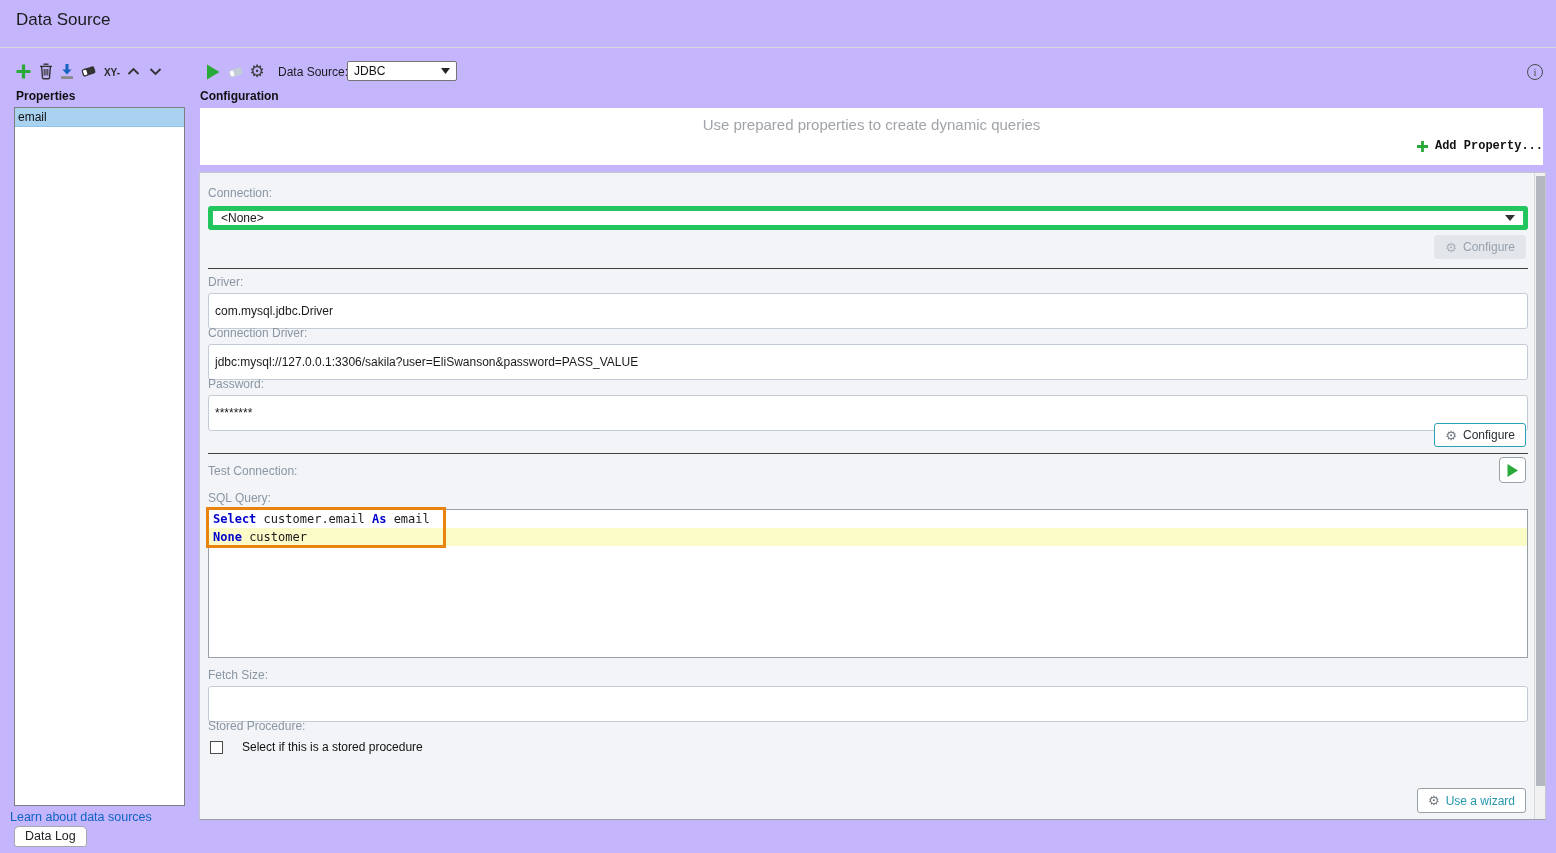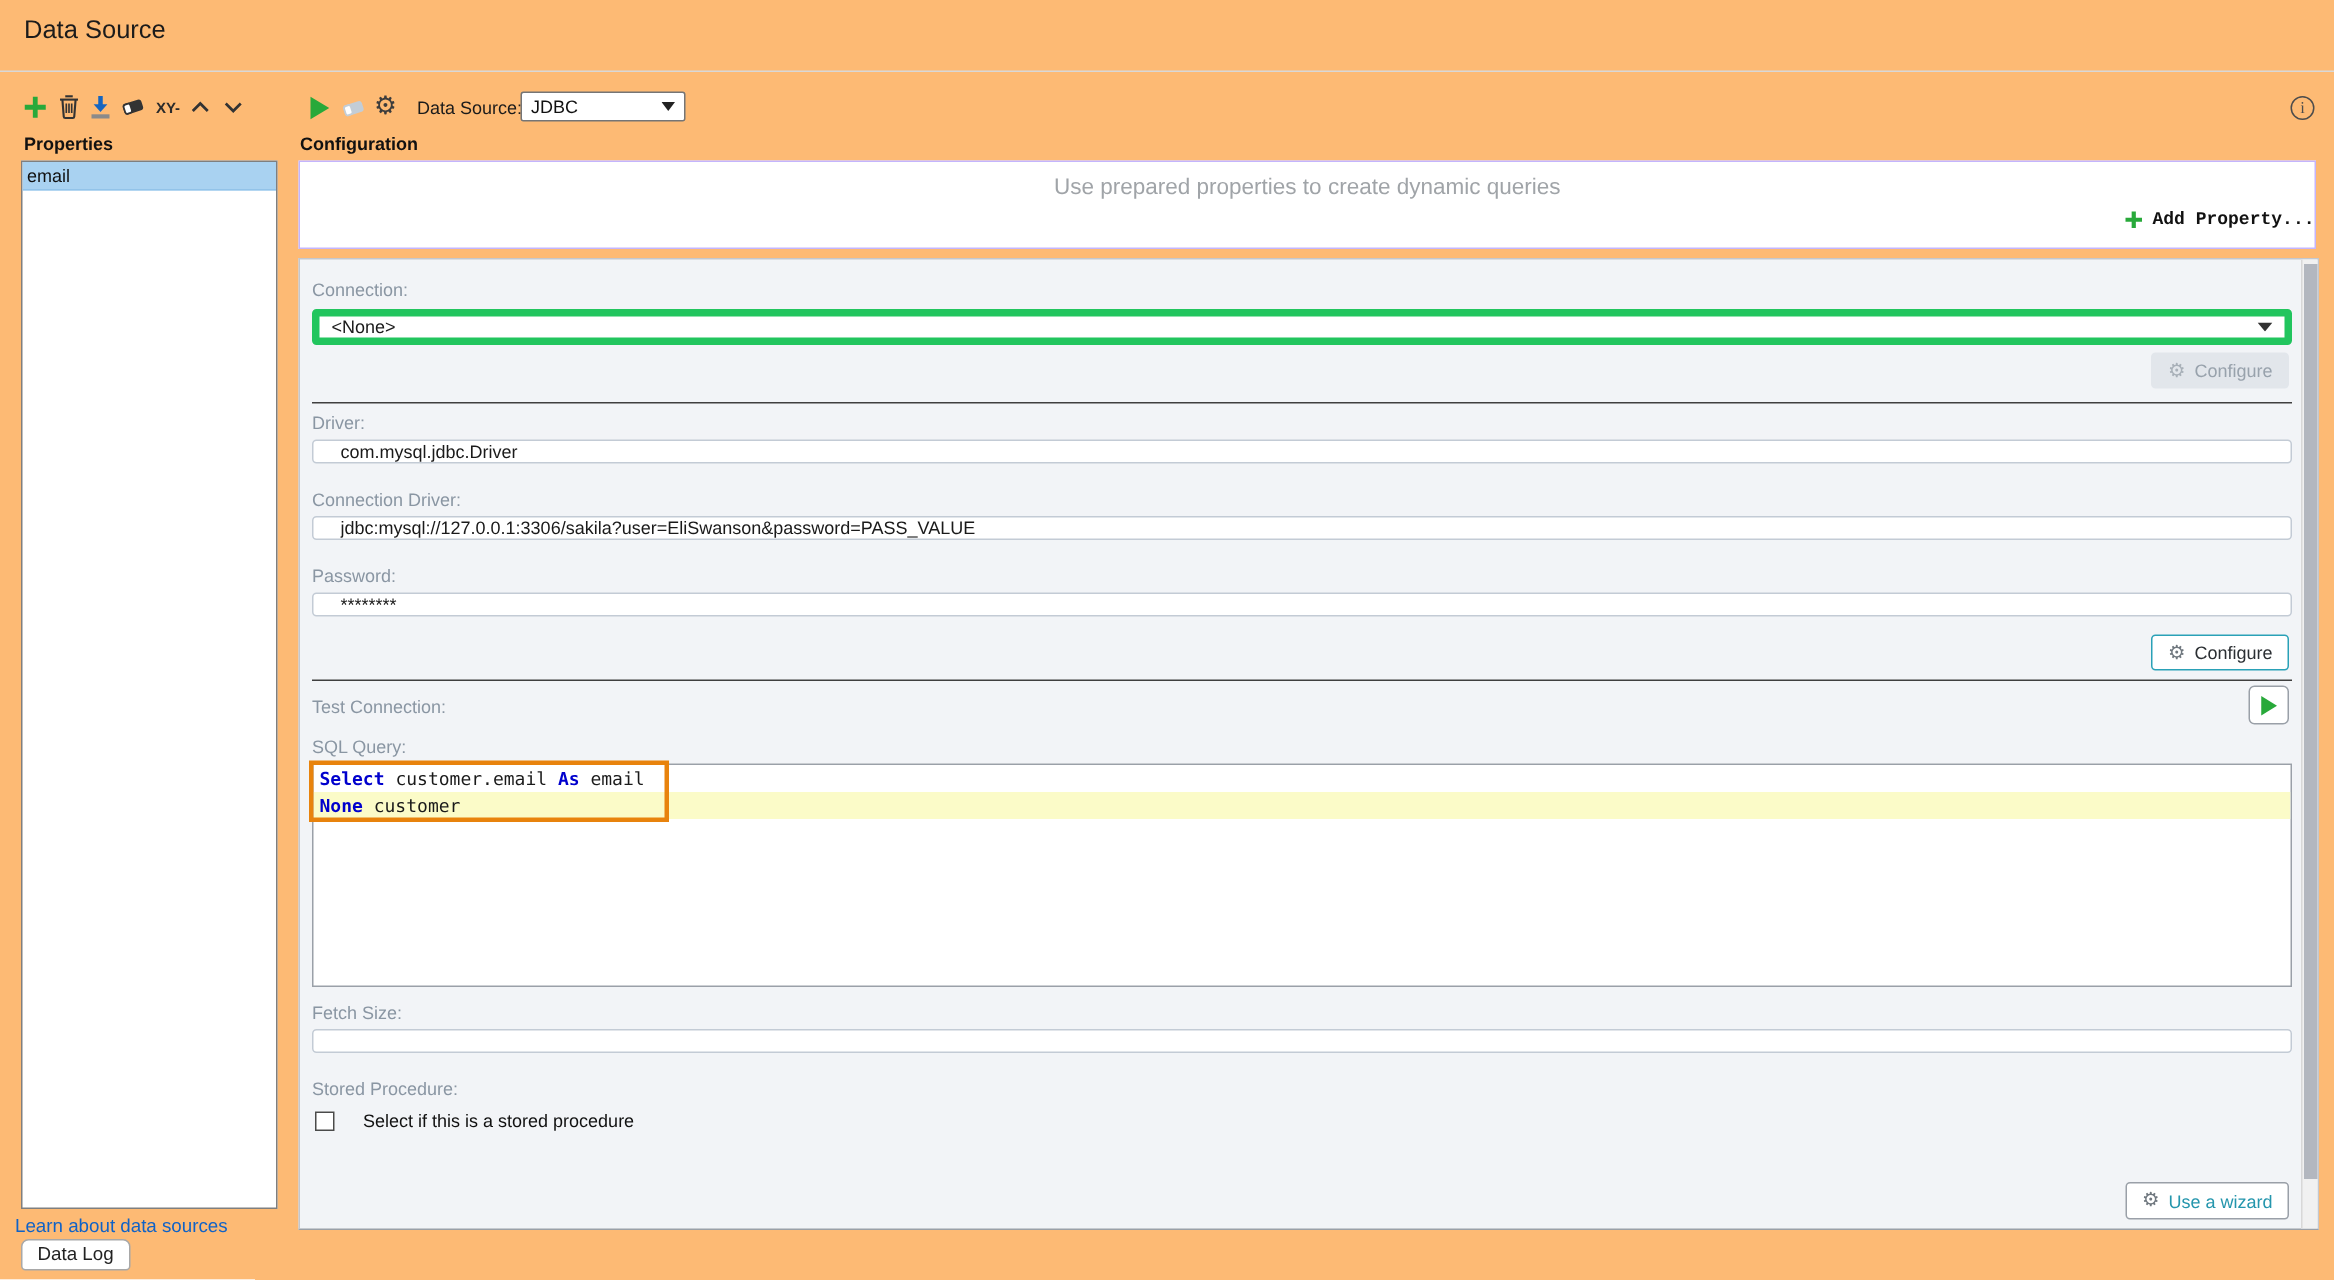--- a/index.html
+++ b/index.html
@@ -1,20 +1,20 @@
 <!DOCTYPE html>
 <html><head>
 <meta charset="utf-8">
 <style>
   * { box-sizing: border-box; margin: 0; padding: 0; }
   html,body { background:#fff; }
   body { font-family: "Liberation Sans", sans-serif; }
   #app {
     position: relative; width: 1556px; height: 853px;
-    background: #fdba74; overflow: hidden; color:#1b1b1b;
+    background: #c4b5fd; overflow: hidden; color:#1b1b1b;
   }
   .abs { position:absolute; }
 
   
   .page-title { left:16px; top:10px; font-size:17px; color:#1b1b1b; }
   .header-rule { left:0; top:47px; width:1556px; height:0; border-top:1px solid #d8d8d8; }
 
   
   .tbtn { display:flex; align-items:center; justify-content:center; cursor:pointer; }
   .xy-label { font-size:10px; font-weight:bold; color:#2b2b2b; letter-spacing:0; }
@@ -49,23 +49,23 @@
   .addprop-row { display:flex; align-items:center; justify-content:flex-end; gap:6px; margin-top:6px; cursor:pointer;font-family:Liberation Mono, monospace; }
   .addprop-row span { font-size:12px; font-weight:600; color:#111; }
 
   
   .config-panel {
     left:199px; top:172px; width:1347px; height:648px;
     background:#f2f4f7; border:1px solid #c3c7ce; border-bottom-color:#9aa0a8;
   }
   .cfg-label { position:absolute; left:8px; font-size:12px; color:#8a96a3; }
   .cfg-input {
-    position:absolute; left:8px; width:1320px; height:16px;
+    position:absolute; left:8px; width:1320px; height:36px;
     background:#fff; border:1px solid #c3cbd5; border-radius:3px;
-    font-family:"Liberation Sans", sans-serif; font-size:12px; color:#1a1a1a; padding:0 18px;
+    font-family:"Liberation Sans", sans-serif; font-size:12px; color:#1a1a1a; padding:0 6px;
   }
   .cfg-select {
     position:absolute; left:8px; width:1320px; height:24px;
     background:#fff; border:5px solid #22c55e; border-radius:3px;
     display:flex; align-items:center; justify-content:space-between;
     font-size:12px; color:#1a1a1a; padding:0 8px; cursor:pointer;
   }
   .sep { position:absolute; left:8px; width:1320px; height:0; border-top:1px solid #3f3f3f; }
   .btn {
     position:absolute; display:flex; align-items:center; gap:6px;

